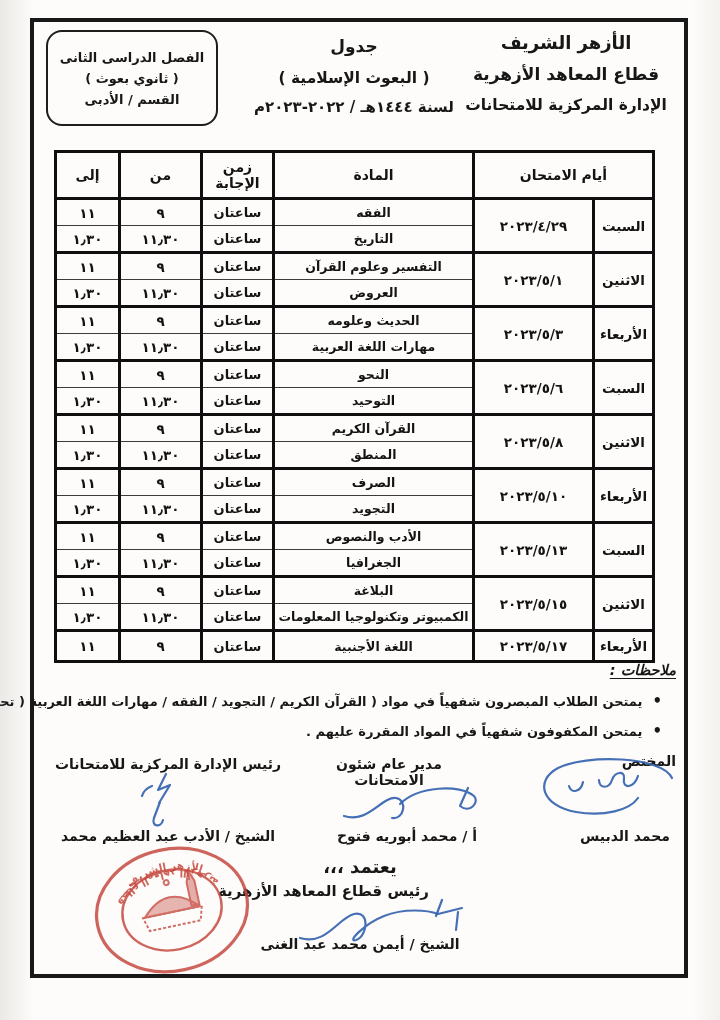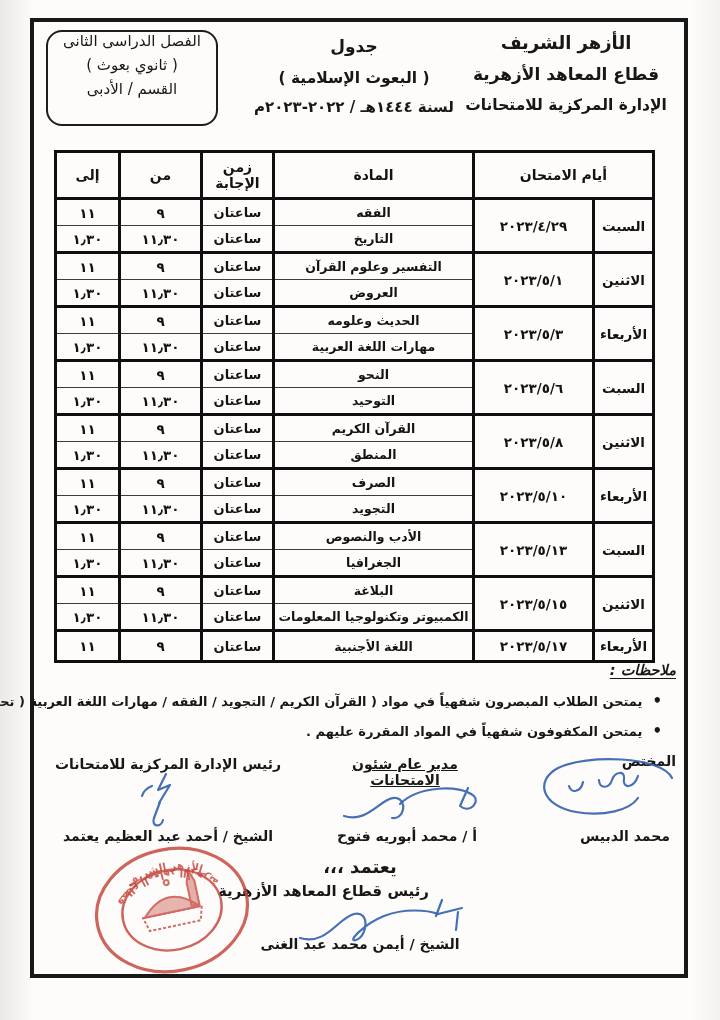--- a/index.html
+++ b/index.html
@@ -12,21 +12,21 @@
   .logo{position:absolute;top:26px;right:40px;width:228px;text-align:center;font-weight:bold;line-height:1.85;}
   .logo .l1{font-size:18px;letter-spacing:1px;}
   .logo .l2{font-size:17px;}
   .logo .l3{font-size:15.5px;}
   .title-block{position:absolute;top:30px;left:236px;width:236px;text-align:center;font-weight:bold;line-height:1.95;}
   .title-block .t1{font-size:17px;}
   .title-block .t2{font-size:16px;}
   .title-block .t3{font-size:15.5px;}
   .title-block .t4{font-size:15px;}
   .term-box{position:absolute;top:30px;left:46px;width:168px;height:92px;border:2.5px solid #1d1d1d;border-radius:16px;
-            display:flex;flex-direction:column;gap:6px;text-align:center;font-weight:normal;font-size:15px;background:#fdfcfa;}
+            display:flex;flex-direction:column;justify-content:center;gap:6px;text-align:center;font-weight:bold;font-size:13px;background:#fdfcfa;}
   
   .sched{position:absolute;top:150px;left:54px;border-collapse:collapse;table-layout:fixed;direction:rtl;background:#fdfcfa;border:3.5px solid #000;}
   .sched th,.sched td{border:3px solid #0f0f0f;text-align:center;vertical-align:middle;font-weight:bold;padding:0;color:#131313;}
   .sched thead th{height:44px;font-size:14px;}
   .sched td{height:25px;}
   .tb{border-bottom:1px solid #3c3c3c !important;}
   .tt{border-top:1px solid #3c3c3c !important;}
   .cday{font-size:13.5px;}
   .cdate{font-size:13.5px;letter-spacing:.5px;}
   .csub{font-size:12.5px;white-space:nowrap;}
@@ -37,21 +37,21 @@
   .notes-title{position:absolute;top:662px;right:44px;font-size:14.5px;font-weight:bold;text-decoration:underline;text-underline-offset:3px;font-style:italic;}
   .note-line{position:absolute;right:58px;width:612px;font-size:13px;font-weight:bold;direction:rtl;text-align:right;white-space:nowrap;}
   .note-line .bullet{display:inline-block;margin-left:10px;font-size:15px;}
   .n0{top:692px;}
   .n1{top:722px;}
   
   .sig-title{position:absolute;font-size:14px;font-weight:bold;text-align:center;}
   .sig-name{position:absolute;font-size:14px;font-weight:bold;text-align:center;white-space:nowrap;}
   .st-right{top:753px;right:44px;}
   .sn-right{top:828px;right:50px;}
-  .st-mid{top:756px;left:316px;width:178px;text-decoration:underline;}
+  .st-mid{top:756px;left:300px;width:178px;}
   .sn-mid{top:828px;left:316px;width:182px;}
   .st-left{top:756px;left:52px;width:232px;font-size:14px;}
   .sn-left{top:828px;left:50px;width:236px;}
   .ap1{position:absolute;top:856px;left:280px;width:160px;text-align:center;font-size:18px;font-weight:bold;}
   .ap2{position:absolute;top:882px;left:218px;width:260px;text-align:left;font-size:15px;font-weight:bold;}
   .ap-name{top:936px;left:226px;width:268px;}
   .sig-svg{position:absolute;}
   .sig-svg path{stroke:#3564b0;stroke-width:2.2;fill:none;stroke-linecap:round;stroke-linejoin:round;opacity:.92;}
   .svg-r{top:748px;right:36px;width:152px;height:78px;}
   .svg-m{top:774px;left:336px;width:150px;height:52px;}
@@ -273,21 +273,21 @@
     <path d="M8,42 C32,50 46,22 60,24 C72,26 68,46 56,44"></path>
     <path d="M64,30 C82,12 124,10 138,22 C144,28 134,40 124,32 l8,-18"></path>
   </svg>
   <div class="sig-name sn-mid">أ / محمد أبوريه فتوح</div>
 
   <div class="sig-title st-left">رئيس الإدارة المركزية للامتحانات</div>
   <svg class="sig-svg svg-l" viewBox="0 0 72 62">
     <path d="M38,6 l-8,16 l12,-5 l-11,18 m1,-1 l-6,16 c-3,9 7,10 9,2"></path>
     <path d="M24,18 c-5,2 -9,6 -10,10"></path>
   </svg>
-  <div class="sig-name sn-left">الشيخ / أحمد عبد العظيم يعتمد</div>
+  <div class="sig-name sn-left">الشيخ / الأدب عبد العظيم محمد</div>
 
   <div class="ap1">يعتمد ،،،</div>
   <div class="ap2">رئيس قطاع المعاهد الأزهرية</div>
   <svg class="sig-svg svg-a" viewBox="0 0 190 52">
     <path d="M14,42 C40,50 52,22 68,18 C84,14 82,40 70,44 C60,47 78,28 98,20 C118,12 142,14 152,18 L176,12"></path>
     <path d="M150,20 l6,-16 m16,12 l-2,18"></path>
   </svg>
   <div class="sig-name ap-name">الشيخ / أيمن محمد عبد الغنى</div>
 
   <svg class="stamp" viewBox="0 0 164 132">

